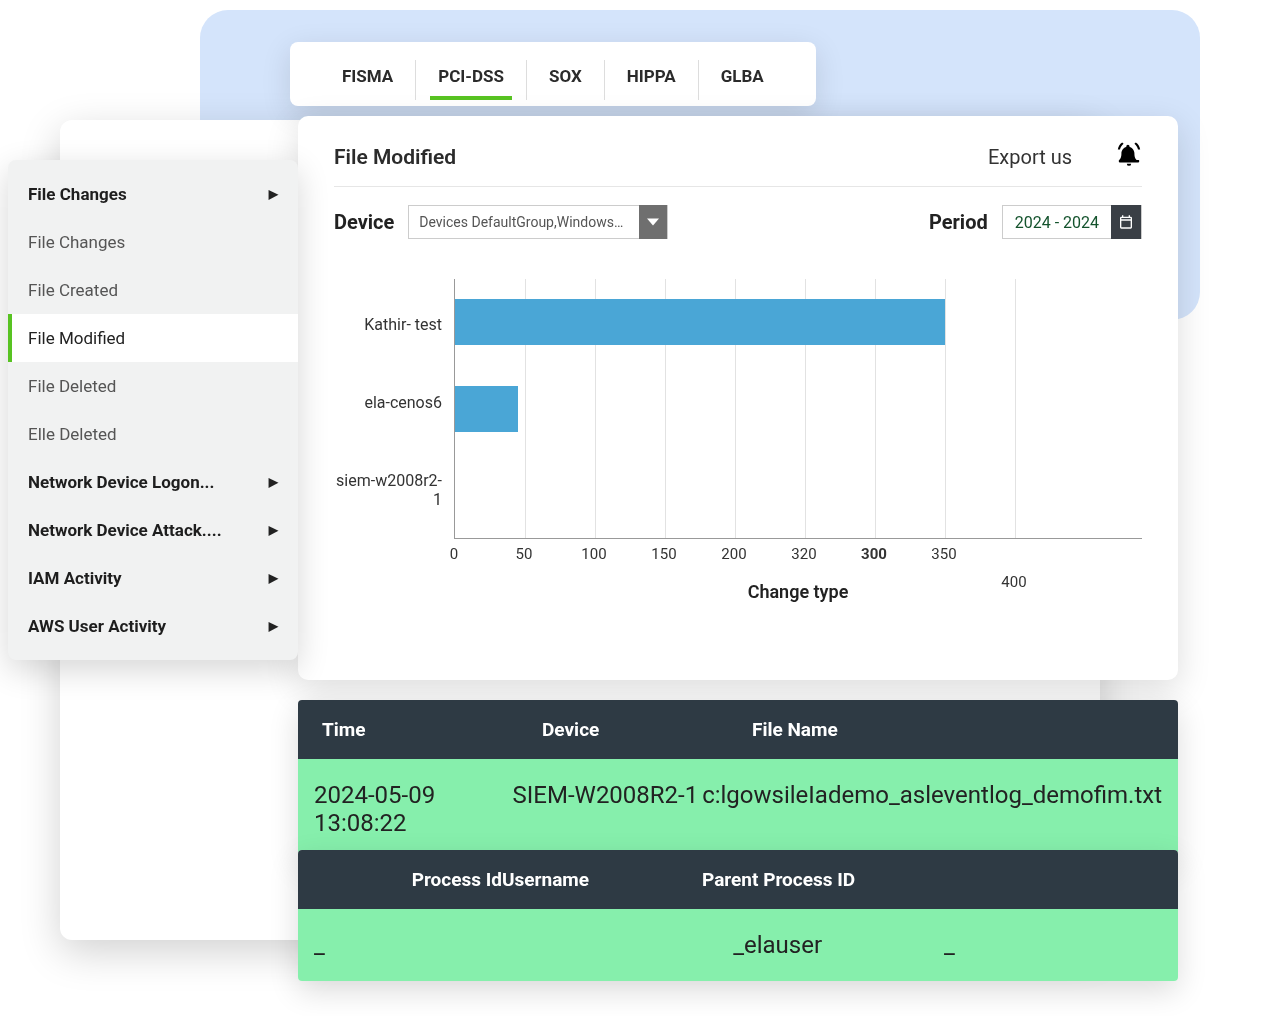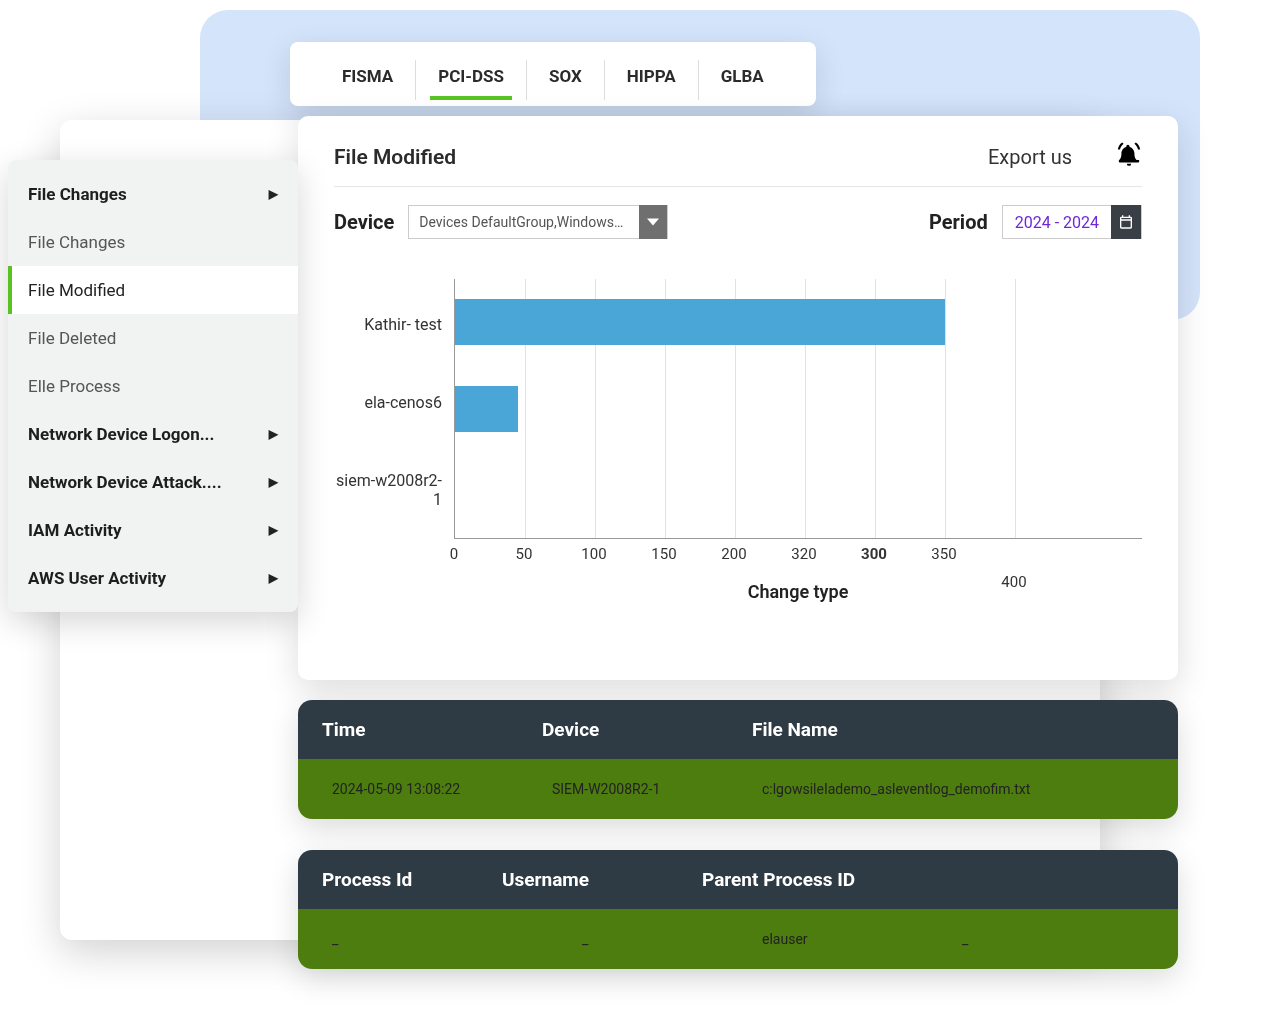--- a/index.html
+++ b/index.html
@@ -94,21 +94,21 @@
     width: 28px; height: 34px;
     background: #6f6f6f;
     display:flex; align-items:center; justify-content:center;
   }
   .select .caret svg { width:12px; height:12px; fill:#fff; }
   .period-box {
     display:flex; align-items:center;
     border:1px solid #ccc;
     height:34px;
   }
-  .period-box .pval { padding: 0 12px; font-size:16px; color:#6d28d9;text-align:right; }
+  .period-box .pval { padding: 0 12px; font-size:16px; color:#14532d;text-align:right; }
   .period-box .cal {
     width:30px; height:34px; background:#3a3f46;
     display:flex; align-items:center; justify-content:center;
   }
   .period-box .cal svg { width:16px; height:16px; fill:#fff; }
 
   
   .chart-wrap {
     display:flex;
     margin-top: 30px;
@@ -154,44 +154,44 @@
     font-size:18px; font-weight:600; color:#222;
     margin-top: 42px;
   }
 
   
   .tbl {
     position:absolute;
     left: 298px;
     width: 880px;
     background:#fff;
-    border-radius:14px;
+    border-radius:4px;
     box-shadow: 0 10px 30px rgba(0,0,0,0.14);
     overflow:hidden;
   }
   .tbl1 { top: 700px; }
   .tbl2 { top: 850px; }
   .thead {
     background:#2e3a44;
     color:#fff;
     display:flex;
     padding: 18px 24px;
     font-size:19px; font-weight:700;
   }
   .trow {
     display:flex;
-    padding: 22px 34px;
-    font-size:14px; color:#222;
-    background:#4d7c0f;
+    padding: 22px 16px;
+    font-size:24px; color:#222;
+    background:#86efac;
   }
   .c-time { width: 220px; }
   .c-device { width: 210px; }
   .c-file { flex:1; }
   .c-ppn { width: 250px; }
-  .c-pid { width: 180px; }
+  .c-pid { width: 180px; text-align: right; }
   .c-user { width: 200px; }
   .c-ppid { flex:1; }
 
   
   .sidebar {
     position:absolute;
     left: 8px; top: 160px;
     width: 290px;
     background:#f1f2f2;
     border-radius:8px;
@@ -329,28 +329,31 @@
 </div>
 
 <div class="sidebar" id="sidebar">
     <div class="sb-item head">
       <span>File Changes</span>
       <span class="arrow">▶</span>
     </div>
     <div class="sb-item">
       <span>File Changes</span>
     </div>
+    <div class="sb-item">
+      <span>File Created</span>
+    </div>
     <div class="sb-item active">
       <span>File Modified</span>
     </div>
     <div class="sb-item">
       <span>File Deleted</span>
     </div>
     <div class="sb-item">
-      <span>Elle Process</span>
+      <span>Elle Deleted</span>
     </div>
     <div class="sb-item head">
       <span>Network Device Logon...</span>
       <span class="arrow">▶</span>
     </div>
     <div class="sb-item head">
       <span>Network Device Attack....</span>
       <span class="arrow">▶</span>
     </div>
     <div class="sb-item head">

